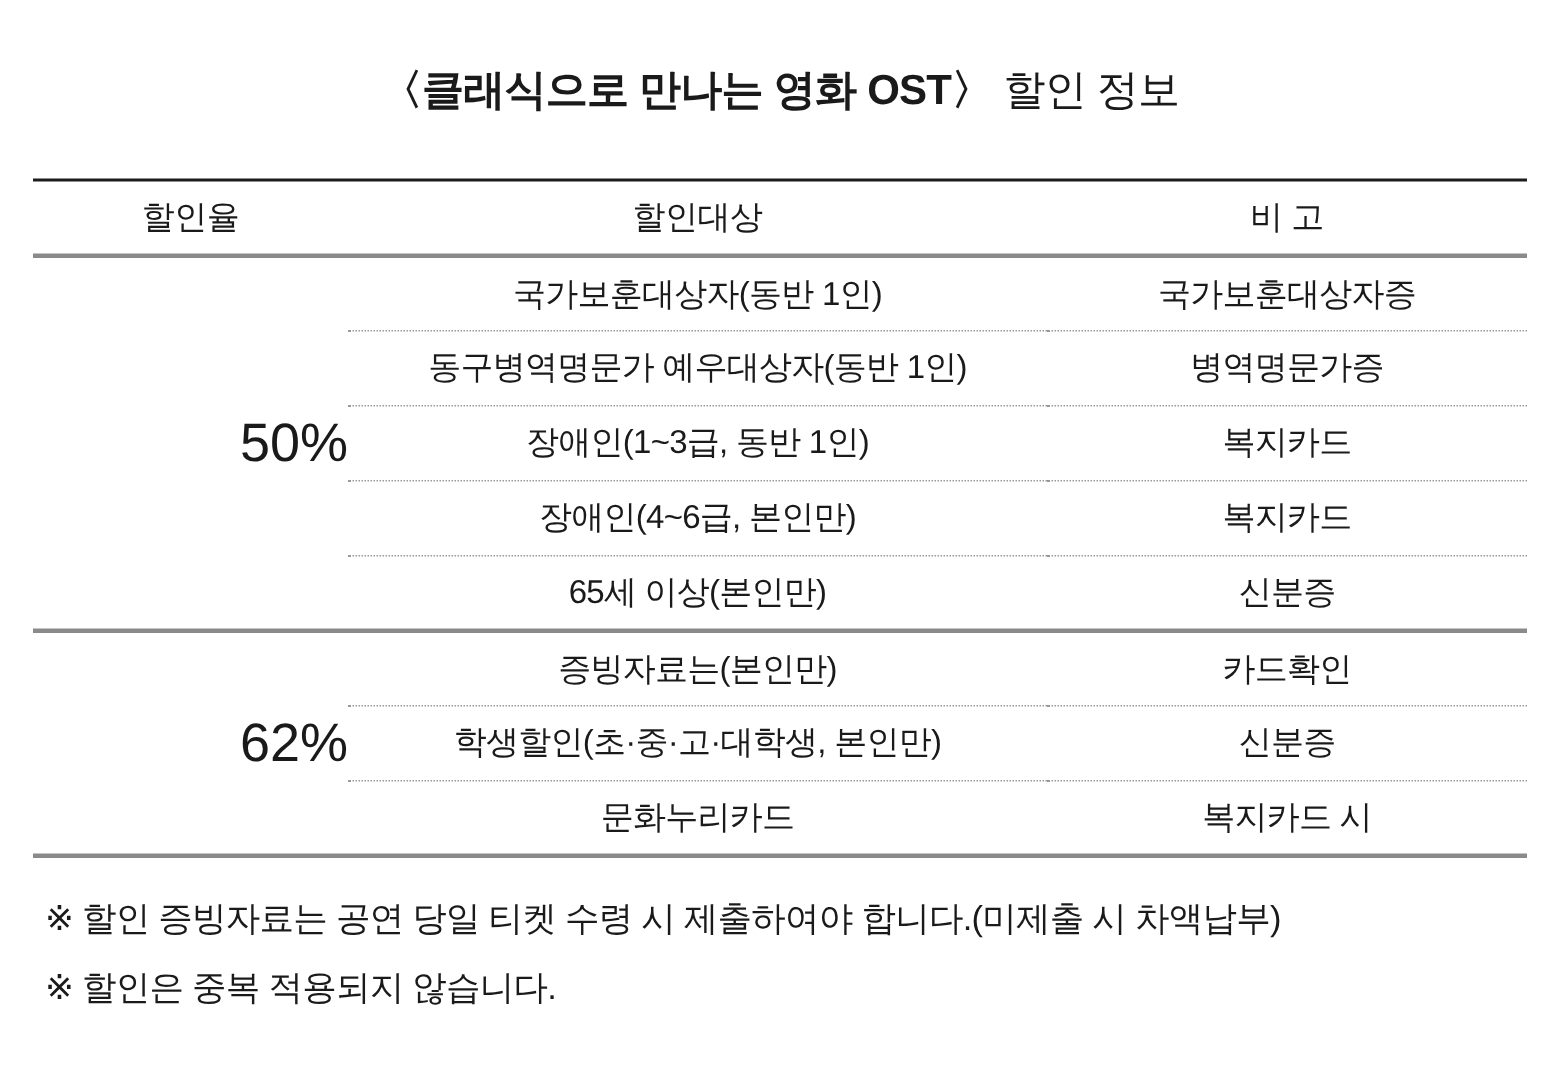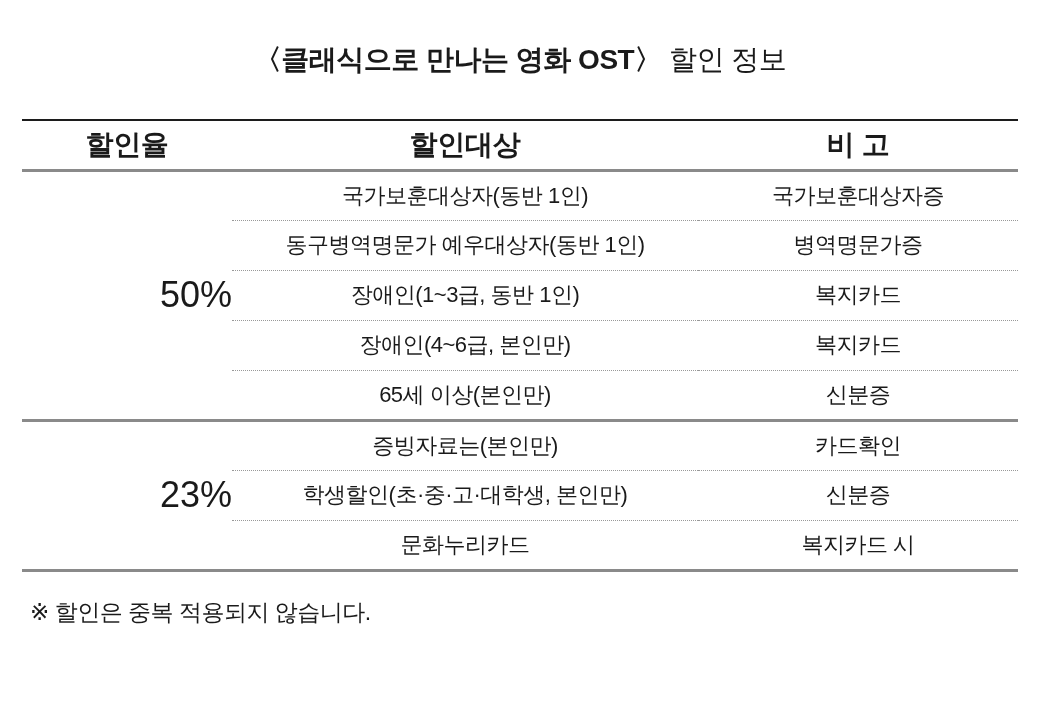--- a/index.html
+++ b/index.html
@@ -34,22 +34,22 @@
     border-collapse: collapse;
     table-layout: fixed;
     border-top: 2px solid var(--line-dark);
     border-bottom: 3px solid var(--line-gray);
   }
   col.c1 { width: 210px; }
   col.c2 { width: 466px; }
   col.c3 { width: 320px; }
   th {
     height: 50px;
-    font-size: 28px;
-    font-weight: 700;
+    font-size: 22px;
+    font-weight: 400;
     text-align: center;
     vertical-align: middle;
     letter-spacing: -0.3px;
   }
   thead tr { border-bottom: 3px solid var(--line-gray); }
   td {
     height: 50px;
     font-size: 22px;
     text-align: center;
     vertical-align: middle;
@@ -111,32 +111,33 @@
       </tr>
       <tr class="sub">
         <td>장애인(4~6급, 본인만)</td>
         <td>복지카드</td>
       </tr>
       <tr class="sub">
         <td>65세 이상(본인만)</td>
         <td>신분증</td>
       </tr>
       <tr class="group-start">
-        <td class="rate" rowspan="3">23%</td>
+        <td class="rate" rowspan="3">62%</td>
         <td>증빙자료는(본인만)</td>
         <td>카드확인</td>
       </tr>
       <tr class="sub">
         <td>학생할인(초·중·고·대학생, 본인만)</td>
         <td>신분증</td>
       </tr>
       <tr class="sub">
         <td>문화누리카드</td>
         <td>복지카드 시</td>
       </tr>
     </tbody>
   </table>
 
   <div class="footnotes">
+    <p>※ 할인 증빙자료는 공연 당일 티켓 수령 시 제출하여야 합니다.(미제출 시 차액납부)</p>
     <p>※ 할인은 중복 적용되지 않습니다.</p>
   </div>
 
 </div>
 
 </body></html>

